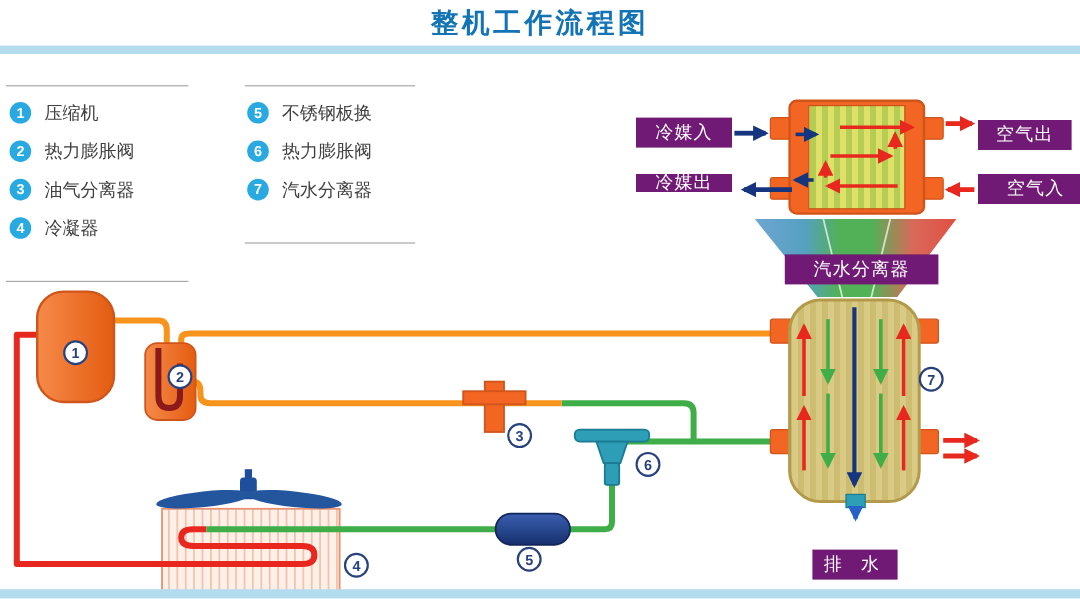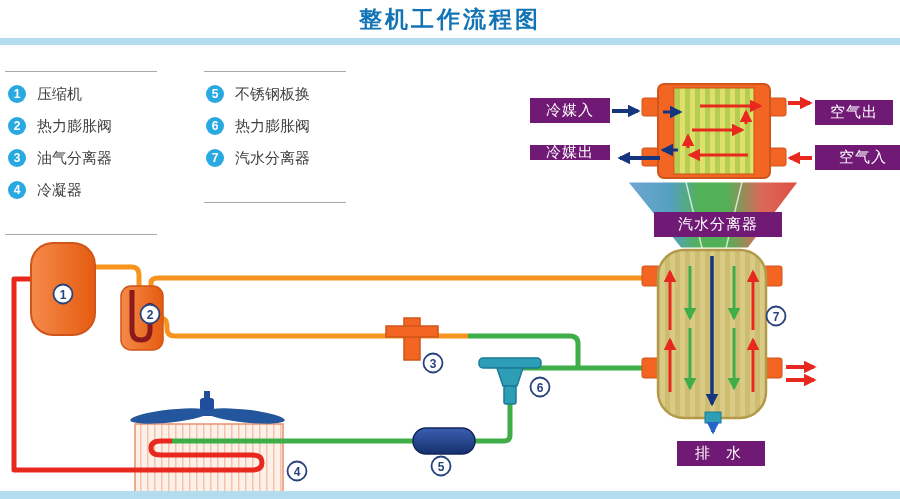--- a/index.html
+++ b/index.html
@@ -23,21 +23,21 @@
       font-size:12px;font-weight:bold;line-height:18px;text-align:center;flex:0 0 18px;}
   .lt{margin-left:11px;font-size:15px;color:#404040;}
   svg.diagram{position:absolute;left:0;top:0;z-index:1;}
   .callout{position:absolute;background:#701a75;color:#fff;font-weight:normal;font-size:15px;
            display:flex;align-items:center;justify-content:center;z-index:3;letter-spacing:1px;}
   .co-refin {left:530px;top:98px; width:80px;height:25px;}
   .co-refout{left:530px;top:145px;width:80px;height:15px;}
   .co-airout{left:815px;top:100px; width:78px;height:25px;}
   .co-airin {left:815px;top:145px;width:96px;height:25px;}
   .co-sep   {left:654px;top:212px;width:128px;height:25px;}
-  .co-drain {left:677px;top:441px;width:88px;height:25px;letter-spacing:6px;}
+  .co-drain {left:677px;top:458px;width:71px;height:25px;letter-spacing:6px;}
 </style>
 </head>
 <body>
 
 <div class="stage">
 
   <div class="title">整机工作流程图</div>
   <div class="bar top"></div>
   <div class="bar bottom"></div>
 

